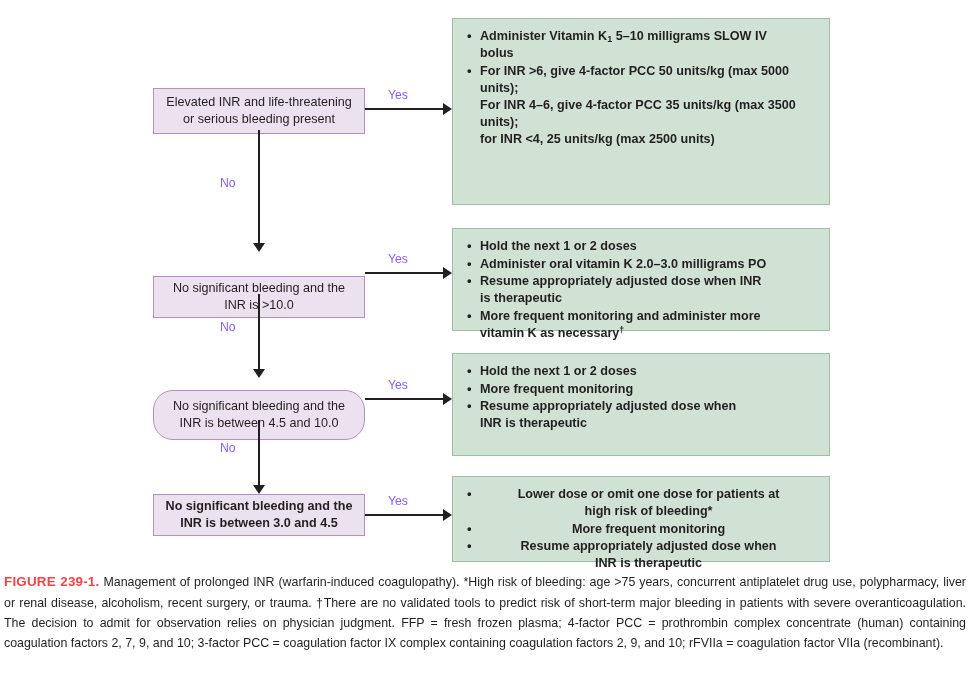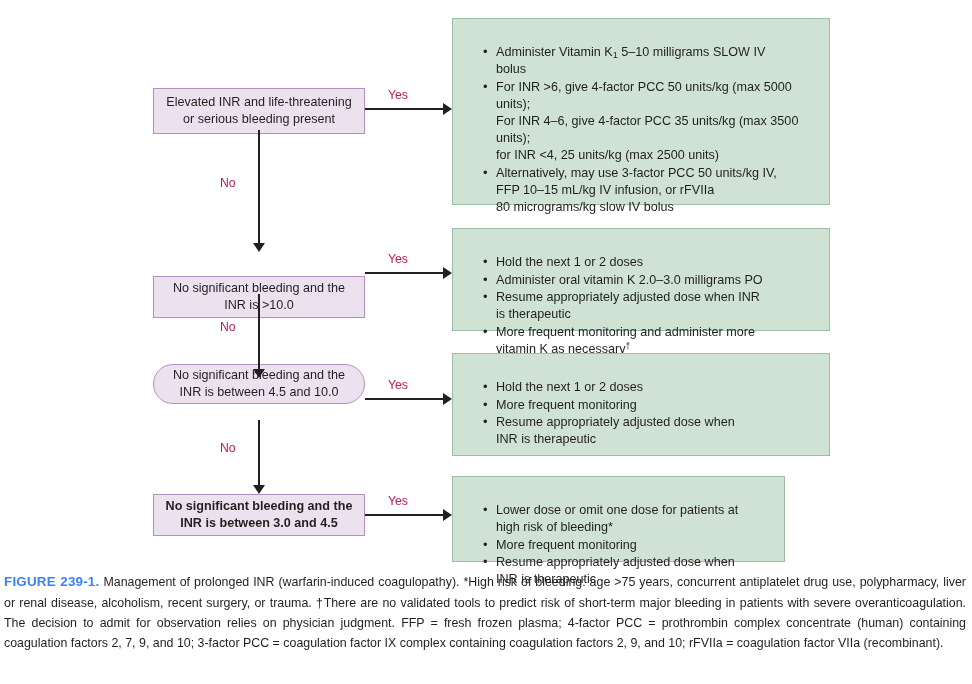--- a/index.html
+++ b/index.html
@@ -44,23 +44,24 @@
     position: absolute;
     box-sizing: border-box;
     background: #cfe2d4;
     border: 1px solid #9dbfa6;
     padding: 9px 12px 9px 12px;
     font-size: 12.6px;
     line-height: 1.355;
     color: #231f20;
   }
   .action-box ul {
-    margin: 16px;
+    margin: 0;
     padding: 0;
     list-style: none;
+    font-weight: bold;
   }
   .action-box li {
     position: relative;
     padding-left: 15px;
     margin: 0 0 0.5px 0;
   }
   .action-box li::before {
     content: "\2022";
     position: absolute;
     left: 2px;
@@ -92,94 +93,93 @@
   .arrow-right {
     position: absolute;
     width: 0; height: 0;
     border-top: 6px solid transparent;
     border-bottom: 6px solid transparent;
     border-left: 9px solid #231f20;
   }
   .edge-label {
     position: absolute;
     font-size: 12.2px;
-    color: #be185d;
+    color: #8b5cf6;
     white-space: nowrap;
   }
 
   
   #caption {
     position: absolute;
     left: 0;
     top: 571px;
     width: 972px;
     padding: 0 6px 0 4px;
     box-sizing: border-box;
     font-family: "Liberation Sans", sans-serif;
     font-size: 12.4px;
     line-height: 1.62;
     color: #231f20;
     text-align: justify;
     text-justify: inter-word;
   }
   #caption .fig-num {
     font-weight: bold;
-    color: #3b82f6;
+    color: #ef4444;
     font-size: 13.4px;
     letter-spacing: 0.2px;
   }
   #caption .cap-body { }
 </style>
 </head>
 <body>
 
 <div id="figure-canvas">
 
   <div class="decision-box" style="left:153px; top:88px; width:212px; height:46px;">
     <span>Elevated INR and life-threatening or serious bleeding present</span>
   </div>
 
   <div class="decision-box" style="left:153px; top:252px; width:212px; height:42px;margin-top:24px;">
     <span>No significant bleeding and the INR is &gt;10.0</span>
   </div>
 
-  <div class="decision-box" style="left:153px; top:364px; width:212px; height:40px;border-radius:20px;">
+  <div class="decision-box" style="left:153px; top:390px; width:212px; height:50px;border-radius:20px;">
     <span>No significant bleeding and the INR is between 4.5 and 10.0</span>
   </div>
 
   <div class="decision-box" style="left:153px; top:494px; width:212px; height:42px;font-weight:bold;">
     <span>No significant bleeding and the INR is between 3.0 and 4.5</span>
   </div>
 
   <div class="action-box" style="left:452px; top:18px; width:378px; height:187px;">
     <ul>
       <li>Administer Vitamin K<sub>1</sub> 5–10 milligrams SLOW IV<br>bolus</li>
       <li>For INR &gt;6, give 4-factor PCC 50 units/kg (max 5000 units);<br>For INR 4–6, give 4-factor PCC 35 units/kg (max 3500 units);<br>for INR &lt;4, 25 units/kg (max 2500 units)</li>
-      <li>Alternatively, may use 3-factor PCC 50 units/kg IV,<br>FFP 10–15 mL/kg IV infusion, or rFVIIa<br>80 micrograms/kg slow IV bolus</li>
     </ul>
   </div>
 
   <div class="action-box" style="left:452px; top:228px; width:378px; height:103px;">
     <ul>
       <li>Hold the next 1 or 2 doses</li>
       <li>Administer oral vitamin K 2.0–3.0 milligrams PO</li>
       <li>Resume appropriately adjusted dose when INR<br>is therapeutic</li>
       <li>More frequent monitoring and administer more<br>vitamin K as necessary<sup>†</sup></li>
     </ul>
   </div>
 
   <div class="action-box" style="left:452px; top:353px; width:378px; height:103px;">
     <ul>
       <li>Hold the next 1 or 2 doses</li>
       <li>More frequent monitoring</li>
       <li>Resume appropriately adjusted dose when<br>INR is therapeutic</li>
     </ul>
   </div>
 
-  <div class="action-box" style="left:452px; top:476px; width:333px; height:86px;">
+  <div class="action-box" style="left:452px; top:476px; width:378px; height:86px;text-align:center;">
     <ul>
       <li>Lower dose or omit one dose for patients at<br>high risk of bleeding*</li>
       <li>More frequent monitoring</li>
       <li>Resume appropriately adjusted dose when<br>INR is therapeutic</li>
     </ul>
   </div>
 
   <div class="h-line" style="left:365px; top:108px; width:78px;"></div>
   <div class="arrow-right" style="left:443px; top:103px;"></div>
   <div class="edge-label" style="left:388px; top:88px;">Yes</div>

